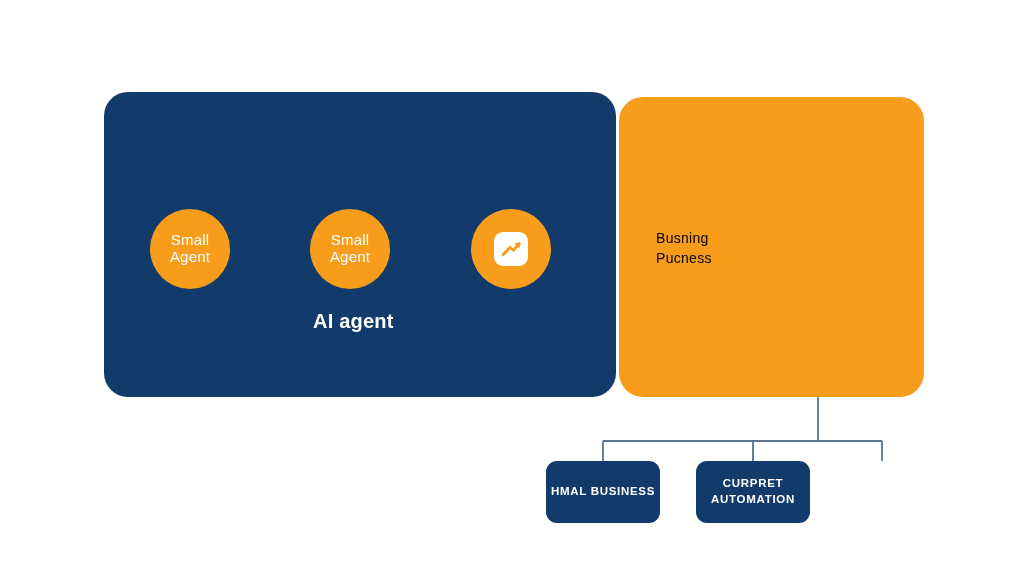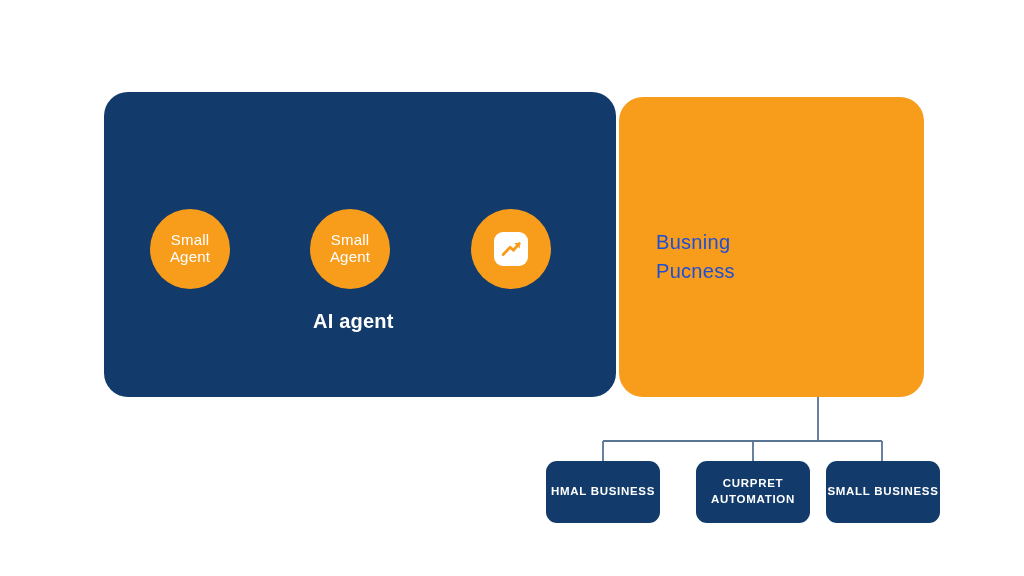--- a/index.html
+++ b/index.html
@@ -97,22 +97,22 @@
     left: 313px;
     top: 310px;
     color: #ffffff;
     font-size: 20px;
     font-weight: 600;
     letter-spacing: 0.2px;
   }
   #label-process {
     left: 656px;
     top: 228px;
-    color: #1d4ed8;
-    font-size: 20px;
+    color: #000000;
+    font-size: 14px;
     line-height: 1.45;
     font-weight: 400;
     letter-spacing: 0.3px;
     z-index: 4;
   }
 
   
   .leaf-box {
     position: absolute;
     width: 114px;
@@ -198,18 +198,14 @@
   <div class="leaf-box" id="leaf-box-1">
     <span class="leaf-label">HMAL
 BUSINESS</span>
   </div>
 
   <div class="leaf-box" id="leaf-box-2">
     <span class="leaf-label">CURPRET
 AUTOMATION</span>
   </div>
 
-  <div class="leaf-box" id="leaf-box-3">
-    <span class="leaf-label">SMALL
-BUSINESS</span>
-  </div>
 
 </div>
 
 </body></html>

